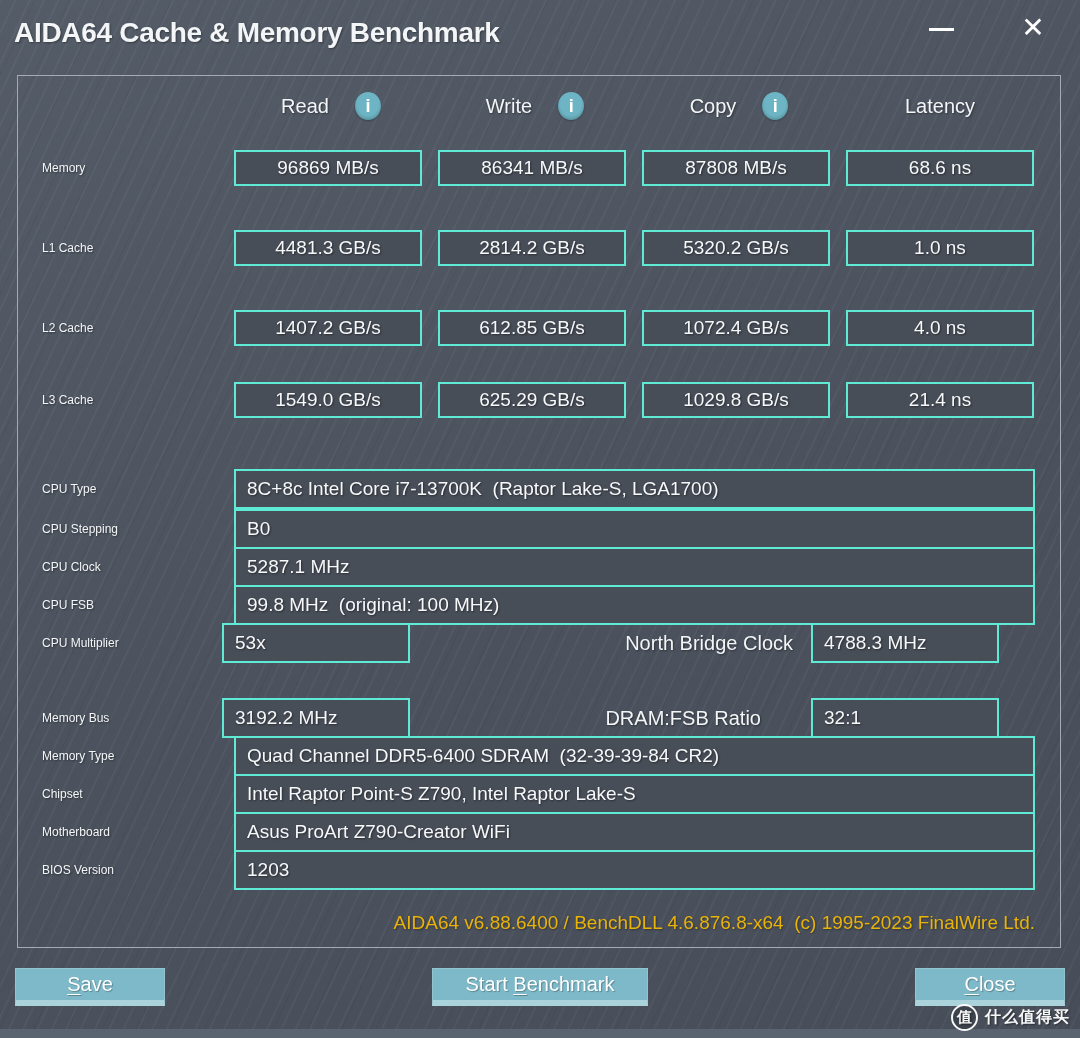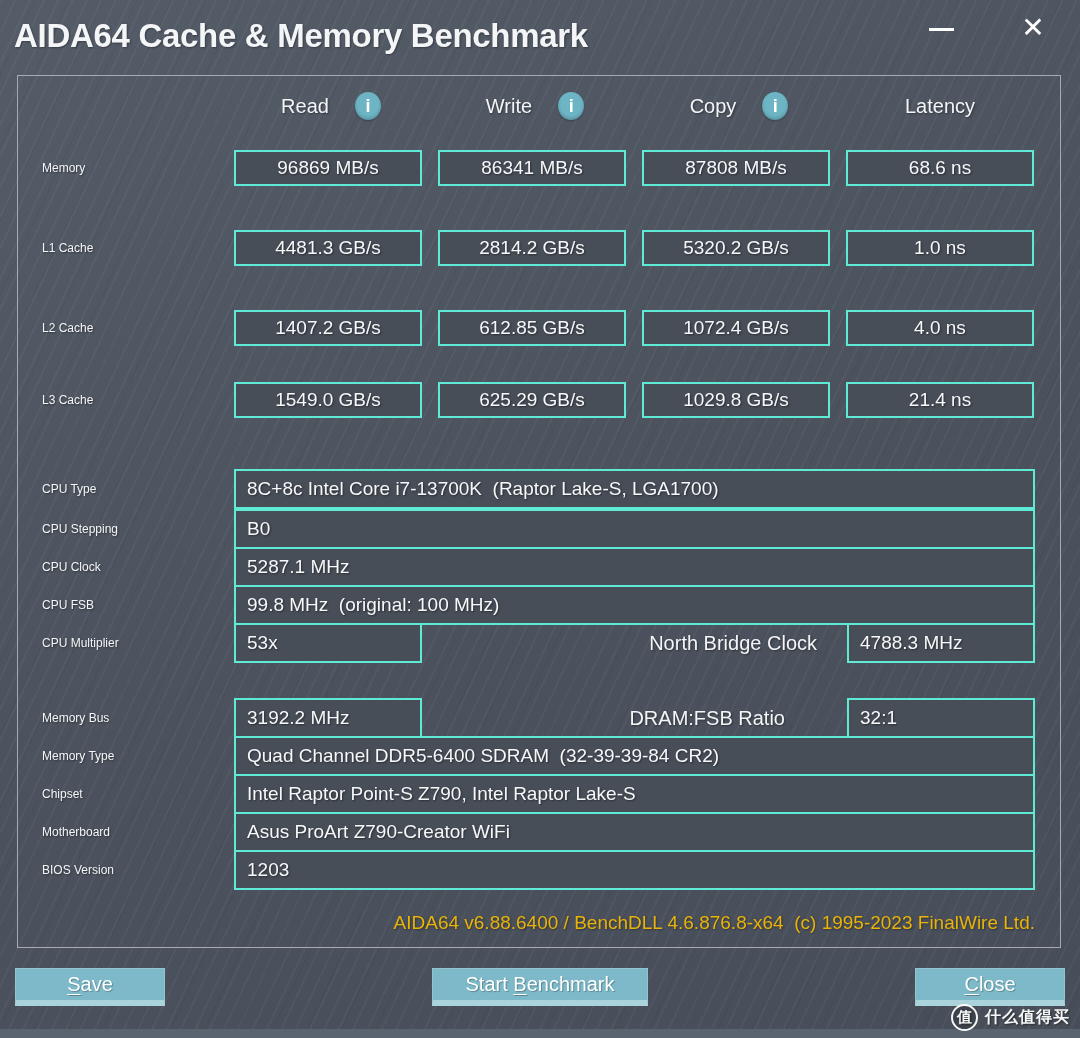--- a/index.html
+++ b/index.html
@@ -12,21 +12,21 @@
     background-image:
       repeating-linear-gradient(115deg, rgba(255,255,255,.035) 0px, rgba(255,255,255,.035) 2px, transparent 2px, transparent 13px),
       repeating-linear-gradient(115deg, rgba(0,0,0,.05) 0px, rgba(0,0,0,.05) 1px, transparent 1px, transparent 31px),
       linear-gradient(155deg, #545c68 0%, #4b525d 55%, #474e59 100%);
   }
 
   
   .titlebar { position:absolute; left:0; top:0; width:100%; height:70px; }
   .title {
     position:absolute; left:14px; top:17px;
-    font-size:33px; font-weight:700; letter-spacing:-.3px;
+    font-size:28px; font-weight:700; letter-spacing:-.3px;
     text-shadow:1px 1px 2px rgba(0,0,0,.35);
   }
   .win-btn {
     position:absolute; background:transparent; border:none; color:#fff;
     display:flex; align-items:center; justify-content:center; cursor:pointer;
   }
   .btn-min { left:918px; top:10px; width:46px; height:38px; }
   .min-bar { width:25px; height:3px; background:#ffffff; }
   .btn-close { left:1008px; top:6px; width:50px; height:42px; font-size:28px; font-weight:400; }
 
@@ -34,21 +34,21 @@
   .panel {
     position:absolute; left:17px; top:75px; width:1044px; height:873px;
     border:1px solid #a6aab2;
   }
 
   .bench-row, .info-row, .split-row {
     position:absolute; left:24px; width:993px; display:grid; align-items:center;
   }
   .bench-row { grid-template-columns:176px 188px 188px 188px 188px; column-gap:16px; height:36px; }
   .info-row  { grid-template-columns:176px 801px; column-gap:16px; height:40px; }
-  .split-row { grid-template-columns:176px 188px 393px 188px; column-gap:16px; height:40px; }
+  .split-row { grid-template-columns:176px 188px 393px 188px; column-gap:4px; height:40px; }
 
   .row-label { font-size:12px; color:#f4f6f8; text-shadow:1px 1px 2px rgba(0,0,0,.4); white-space:pre; }
 
   .head-cell { display:flex; align-items:center; justify-content:center; height:34px; }
   .head-label { font-size:20px; text-shadow:1px 1px 2px rgba(0,0,0,.4); }
   .info-icon {
     width:26px; height:28px; border-radius:50%;
     background:#6db4c4; color:#ffffff;
     display:flex; align-items:center; justify-content:center;
     font-size:18px; font-weight:700; margin-left:20px;

